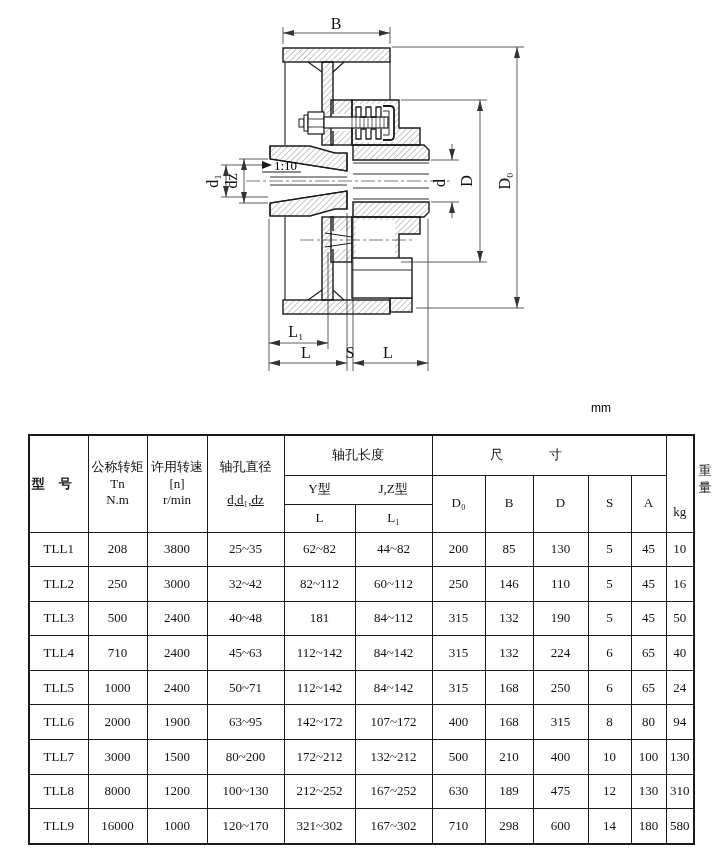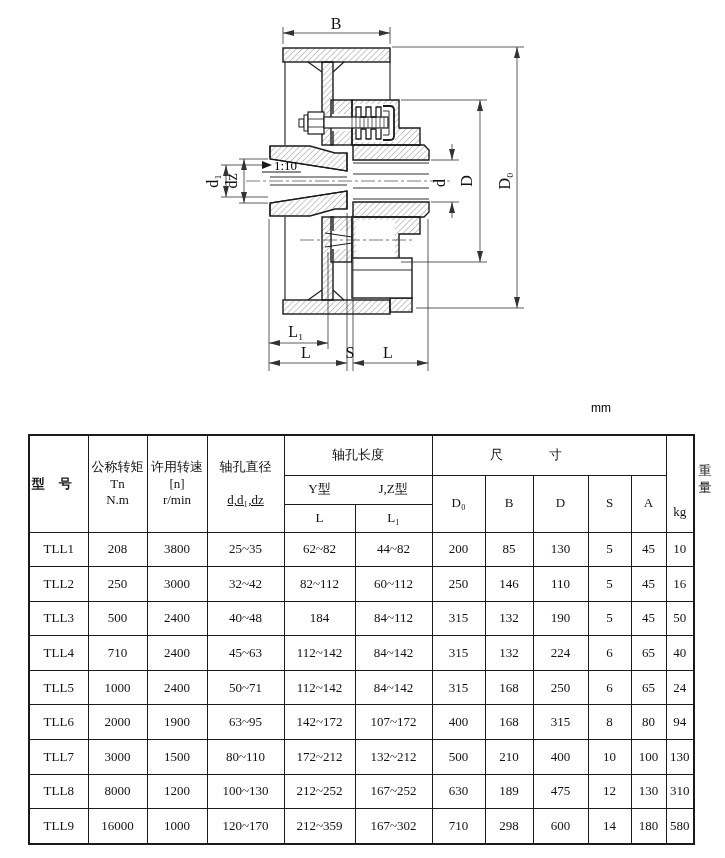--- a/index.html
+++ b/index.html
@@ -261,21 +261,21 @@
           <td>110</td>
           <td>5</td>
           <td>45</td>
           <td>16</td>
         </tr>
         <tr>
           <td>TLL3</td>
           <td>500</td>
           <td>2400</td>
           <td>40~48</td>
-          <td>184</td>
+          <td>181</td>
           <td>84~112</td>
           <td>315</td>
           <td>132</td>
           <td>190</td>
           <td>5</td>
           <td>45</td>
           <td>50</td>
         </tr>
         <tr>
           <td>TLL4</td>
@@ -316,21 +316,21 @@
           <td>168</td>
           <td>315</td>
           <td>8</td>
           <td>80</td>
           <td>94</td>
         </tr>
         <tr>
           <td>TLL7</td>
           <td>3000</td>
           <td>1500</td>
-          <td>80~110</td>
+          <td>80~200</td>
           <td>172~212</td>
           <td>132~212</td>
           <td>500</td>
           <td>210</td>
           <td>400</td>
           <td>10</td>
           <td>100</td>
           <td>130</td>
         </tr>
         <tr>
@@ -345,21 +345,21 @@
           <td>475</td>
           <td>12</td>
           <td>130</td>
           <td>310</td>
         </tr>
         <tr>
           <td>TLL9</td>
           <td>16000</td>
           <td>1000</td>
           <td>120~170</td>
-          <td>212~359</td>
+          <td>321~302</td>
           <td>167~302</td>
           <td>710</td>
           <td>298</td>
           <td>600</td>
           <td>14</td>
           <td>180</td>
           <td>580</td>
         </tr>
       </tbody>
   </table>

